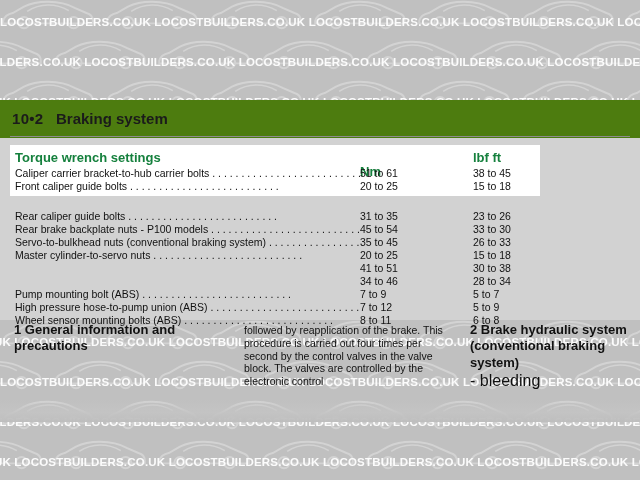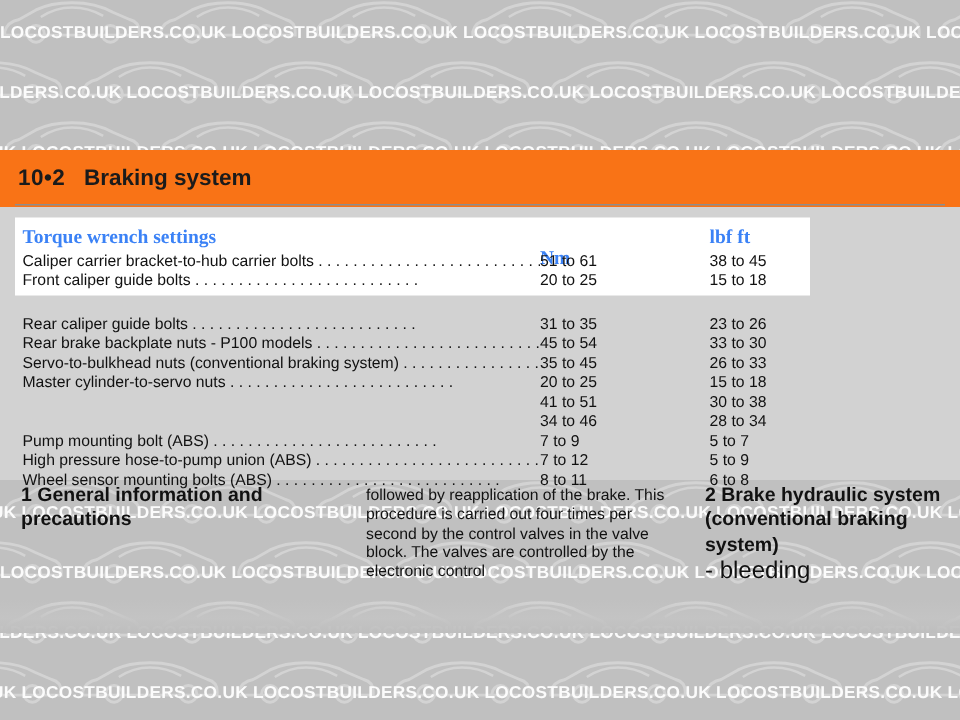--- a/index.html
+++ b/index.html
@@ -49,21 +49,21 @@
     top: 100px;
     width: 640px;
     height: 220px;
     background: #d2d2d2;
   }
   .page-header {
     position: absolute;
     left: 0; top: 0;
     width: 640px;
     height: 38px;
-    background: #f97316;
+    background: #4d7c0f;
   }
   .page-number {
     position: absolute;
     left: 12px;
     top: 10px;
     font-size: 15px;
     font-weight: bold;
     color: #1b1b1b;
     letter-spacing: 0.3px;
   }
@@ -89,24 +89,23 @@
     position: absolute;
     left: 10px;
     top: 45px;
     width: 530px;
     background: #ffffff;
     padding: 4px 0 3px 0;
   }
   .torque-heading {
     font-size: 13px;
     font-weight: bold;
-    color: #3b82f6;
+    color: #15803d;
     padding: 1px 0 2px 5px;
     position: relative;
-    font-family: Liberation Serif, serif;
   }
   .torque-heading .col-nm {
     position: absolute;
     left: 350px;
     top: 15px;
     font-weight: bold;
   }
   .torque-heading .col-lbf {
     position: absolute;
     left: 463px;

